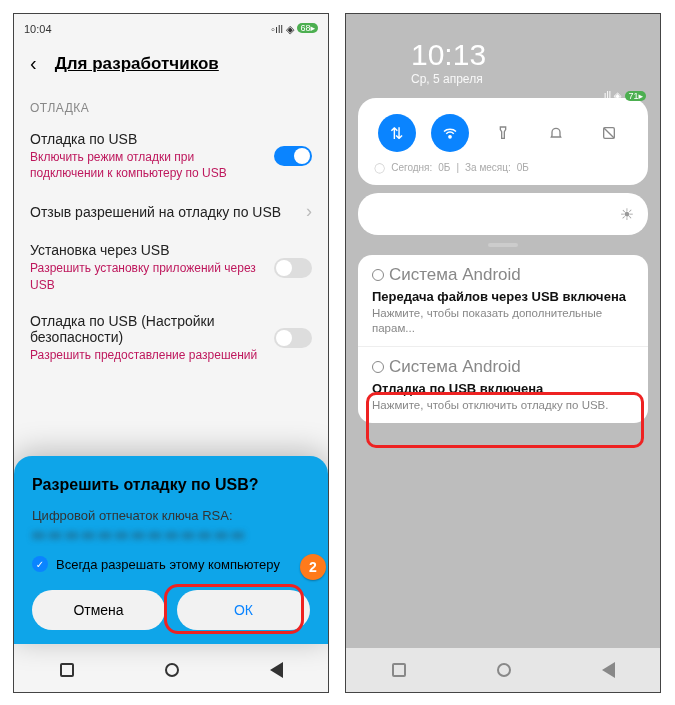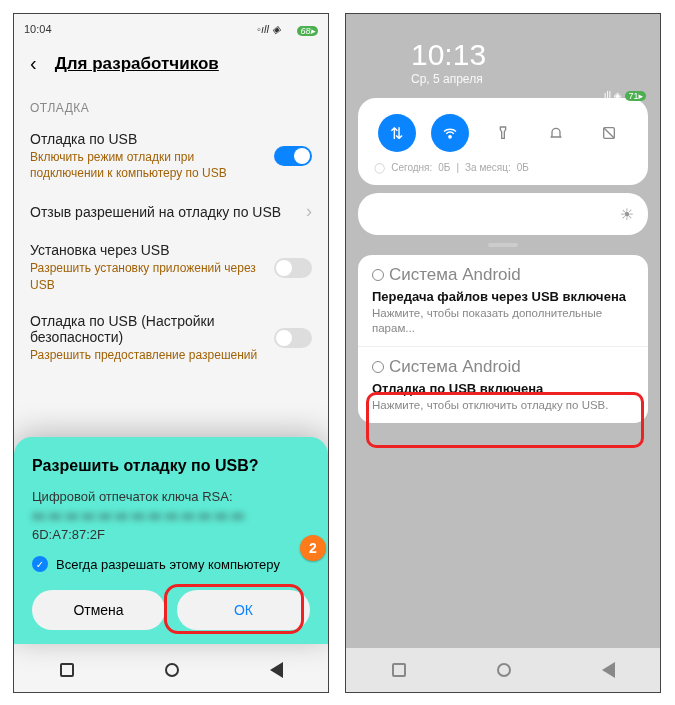--- a/index.html
+++ b/index.html
@@ -3,46 +3,46 @@
 <meta charset="utf-8">
 <style>
   * { box-sizing: border-box; margin: 0; padding: 0; font-family: -apple-system, Helvetica, Arial, sans-serif; }
   body { background: #fff; width: 675px; height: 705px; position: relative; }
   .frame { position: absolute; border: 1px solid #444; background: #f5f5f5; overflow: hidden; }
   .frame-left { left: 13px; top: 13px; width: 316px; height: 680px; }
   .frame-right { left: 345px; top: 13px; width: 316px; height: 680px; }
 
   
   .statusbar { height: 30px; display: flex; align-items: center; padding: 0 10px; font-size: 11px; justify-content: space-between; }
-  .statusbar .right { display: flex; align-items: flex-end; gap: 17px; font-style: italic; }
+  .statusbar .right { display: flex; align-items: flex-start; gap: 3px; }
   .battpill { background:#4caf50; color:#fff; border-radius:6px; padding:0 3px; font-size:9px; }
   .sb-dark { color:#333; }
 
   
   .header { display: flex; align-items: center; padding: 8px 16px; gap: 18px; }
   .header .back { font-size: 20px; }
   .header h1 { font-size: 17px; font-weight: 600; text-decoration: underline; }
 
   .section-label { font-size: 12px; color: #888; padding: 18px 16px 6px; letter-spacing: 0.5px; }
 
   .row { padding: 10px 16px; display: flex; align-items: center; justify-content: space-between; gap: 10px; }
   .row .txt { flex: 1; }
   .row .title { font-size: 14px; color: #222; }
-  .row .sub { font-size: 12px; color: #a16207; line-height: 1.35; margin-top:2px;}
+  .row .sub { font-size: 12px; color: #be185d; line-height: 1.35; margin-top:2px;}
   .chev { color:#bbb; font-size:18px; }
 
   .toggle { width: 38px; height: 20px; border-radius: 12px; position: relative; }
   .toggle.on { background:#0a84ff; }
   .toggle.off { background:#ddd; }
   .toggle::after { content:""; position:absolute; width:16px; height:16px; background:#fff; border-radius:50%; top:2px; }
   .toggle.on::after { right:2px; }
   .toggle.off::after { left:2px; }
 
   
-  .dialog { position:absolute; bottom:48px; left:0; right:0; background:#5eead4; border-radius:18px 18px 0 0; padding:20px 18px 14px; box-shadow:0 -4px 30px rgba(0,0,0,0.25); }
+  .dialog { position:absolute; bottom:48px; left:0; right:0; background:#0ea5e9; border-radius:18px 18px 0 0; padding:20px 18px 14px; box-shadow:0 -4px 30px rgba(0,0,0,0.25); }
   .dialog h2 { font-size:16px; font-weight:600; text-align:left; margin-bottom:14px; }
   .dialog .line { font-size:13px; color:#333; margin-bottom:4px; }
   .blur { filter: blur(3px); color:#777; user-select:none;}
   .checkrow { display:flex; align-items:center; gap:8px; font-size:13px; margin:14px 0 18px; }
   .check { width:16px; height:16px; border-radius:50%; background:#0a84ff; display:flex; align-items:center; justify-content:center; color:#fff; font-size:10px; }
   .btnrow { display:flex; gap:12px; }
   .btn { flex:1; text-align:center; padding:12px 0; border-radius:22px; background:#f2f2f2; font-size:14px; }
   .btn.primary { color:#0a84ff; font-weight:500; }
   .highlight-btn { position:absolute; border:3px solid #e22; border-radius:14px; pointer-events:none; }
   .badge-num { position:absolute; width:26px; height:26px; border-radius:50%; background:#ff7a1a; color:#fff; font-weight:bold; display:flex; align-items:center; justify-content:center; font-size:14px; box-shadow:0 1px 2px rgba(0,0,0,0.3);}
@@ -127,21 +127,20 @@
       <div class="title">Отладка по USB (Настройки безопасности)</div>
       <div class="sub">Разрешить предоставление разрешений</div>
     </div>
     <div class="toggle off"></div>
   </div>
 
   <div class="dialog">
     <h2>Разрешить отладку по USB?</h2>
     <div class="line">Цифровой отпечаток ключа RSA:</div>
     <div class="line blur">xx xx xx xx xx xx xx xx xx xx xx xx xx</div>
-    <div class="line">6D:A7:87:2F</div>
     <div class="checkrow">
       <span class="check">✓</span>
       <span>Всегда разрешать этому компьютеру</span>
     </div>
     <div class="btnrow">
       <div class="btn">Отмена</div>
       <div class="btn primary">ОК</div>
     </div>
     <div class="highlight-btn" style="left:150px; bottom:10px; width:140px; height:50px;"></div>
     <div class="badge-num" style="right:2px; top:98px;">2</div>

